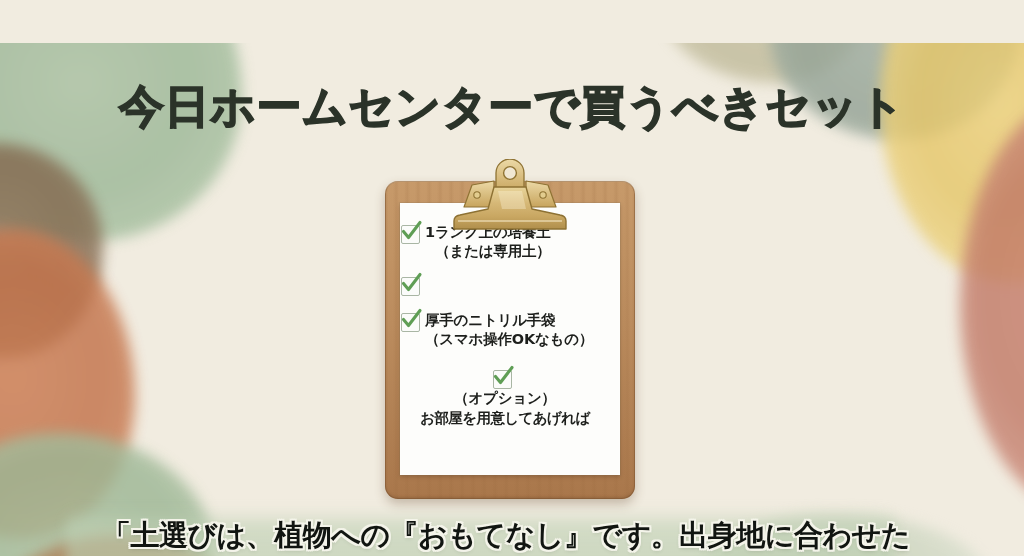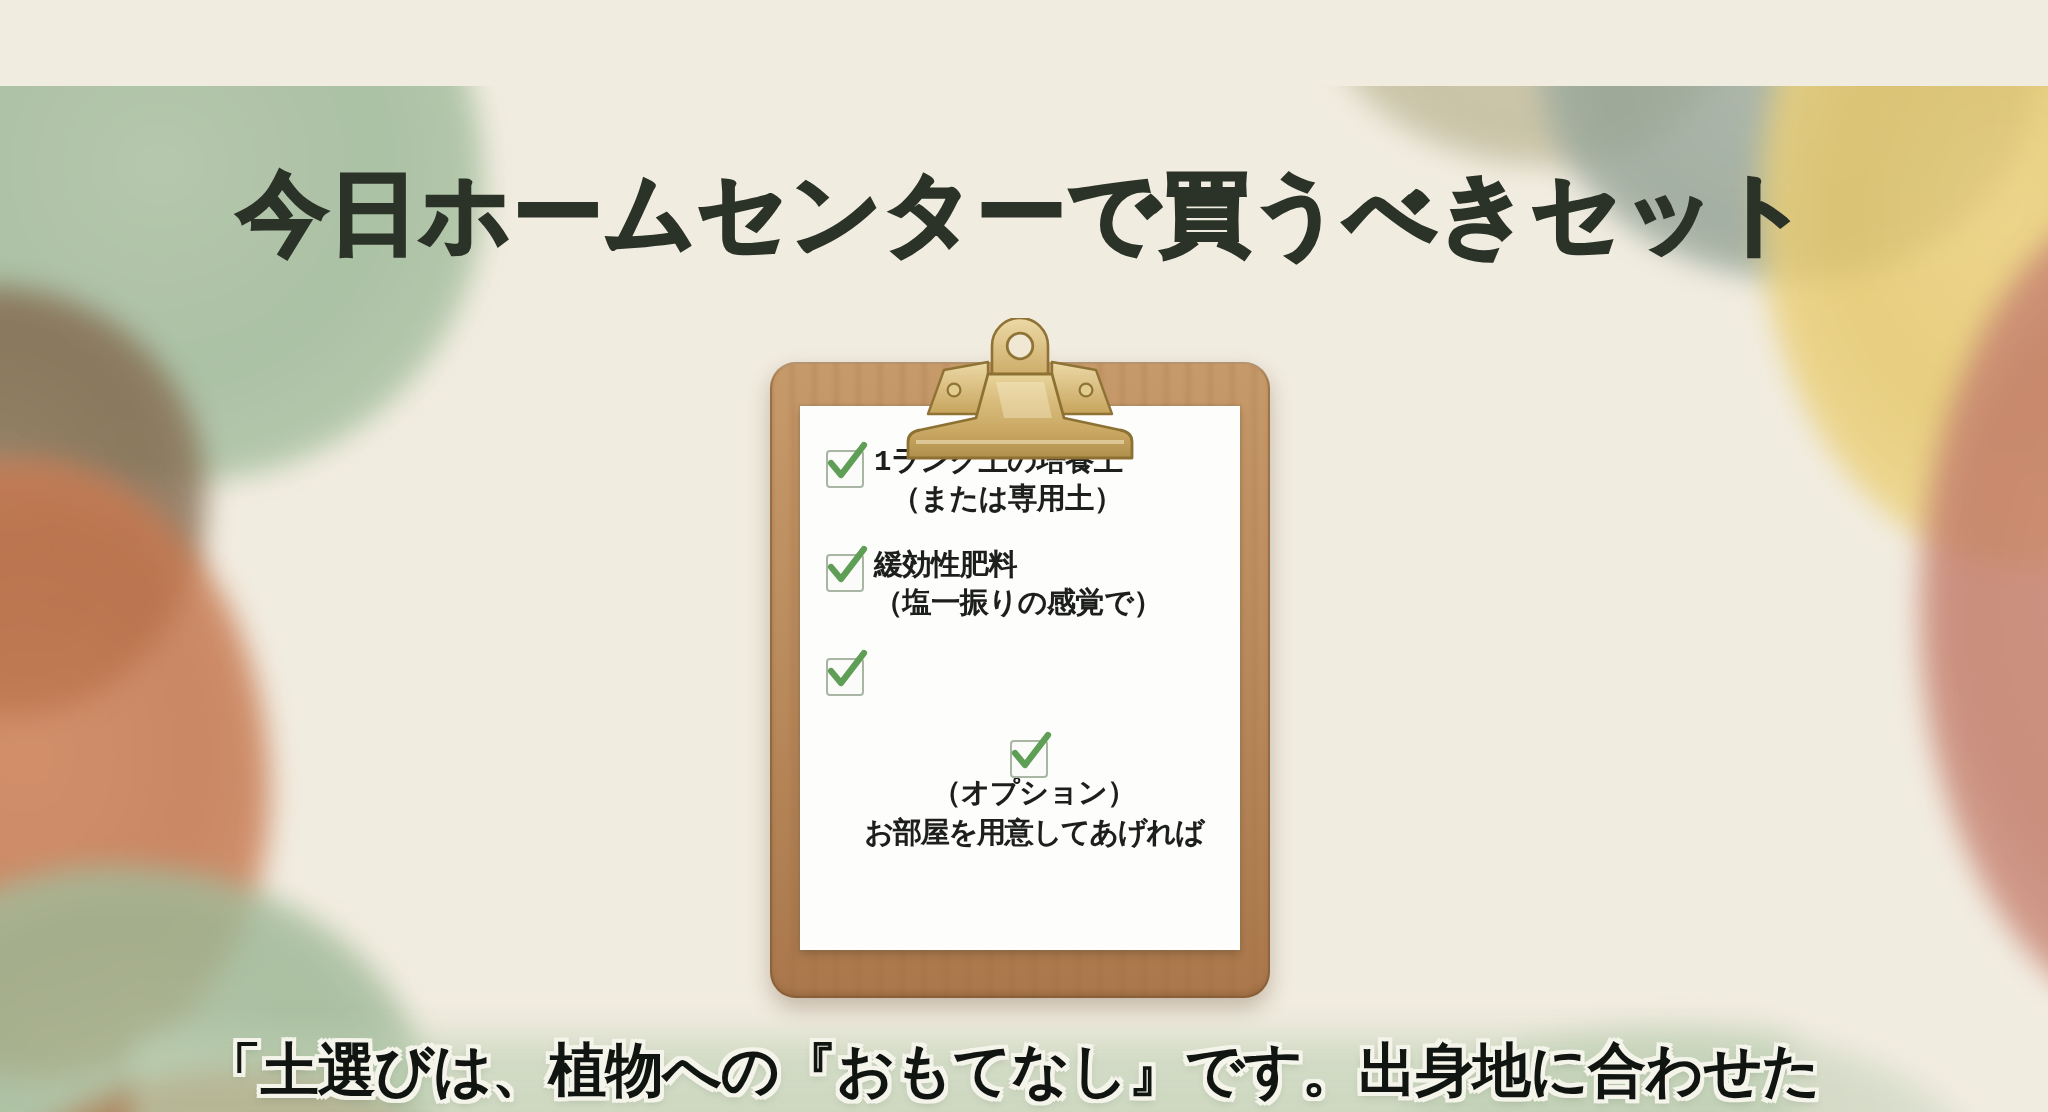--- a/index.html
+++ b/index.html
@@ -180,26 +180,25 @@
     top: -22px;
     transform: translateX(-50%);
     width: 132px;
     height: 74px;
     pointer-events: none;
   }
 
   
   .checklist {
     position: absolute;
-    left: 22px;
+    left: 10px;
     top: 42px;
     width: 220px;
     padding: 0 6px;
     box-sizing: border-box;
-    font-family: Liberation Mono, monospace;
   }
   .check-item {
     display: flex;
     align-items: flex-start;
     margin-bottom: 15px;
   }
   .check-item:last-child { margin-bottom: 0; }
 
   .checkbox {
     position: relative;
@@ -323,31 +322,31 @@
           <span class="item-line2">（または専用土）</span>
         </span>
       </div>
 
       <div class="check-item">
         <span class="checkbox">
           <svg viewBox="0 0 23 23" aria-hidden="true">
             <path d="M3.5 11.5 L8.5 17.5 L20 2.5" fill="none" stroke="#5f9e55" stroke-width="3.1" stroke-linecap="round" stroke-linejoin="round"></path>
           </svg>
         </span>
-        <span class="item-text">
-          <span>緩効性肥料</span>
-          <span class="item-line2">（塩一振りの感覚で）</span>
-        </span>
       </div>
 
       <div class="check-item">
         <span class="checkbox">
           <svg viewBox="0 0 23 23" aria-hidden="true">
             <path d="M3.5 11.5 L8.5 17.5 L20 2.5" fill="none" stroke="#5f9e55" stroke-width="3.1" stroke-linecap="round" stroke-linejoin="round"></path>
           </svg>
+        </span>
+        <span class="item-text">
+          <span>厚手のニトリル手袋</span>
+          <span class="item-line2">（スマホ操作OKなもの）</span>
         </span>
       </div>
 
       <div class="check-item option">
         <span class="option-row1">
           <span class="checkbox">
             <svg viewBox="0 0 23 23" aria-hidden="true">
               <path d="M3.5 11.5 L8.5 17.5 L20 2.5" fill="none" stroke="#5f9e55" stroke-width="3.1" stroke-linecap="round" stroke-linejoin="round"></path>
             </svg>
           </span>

